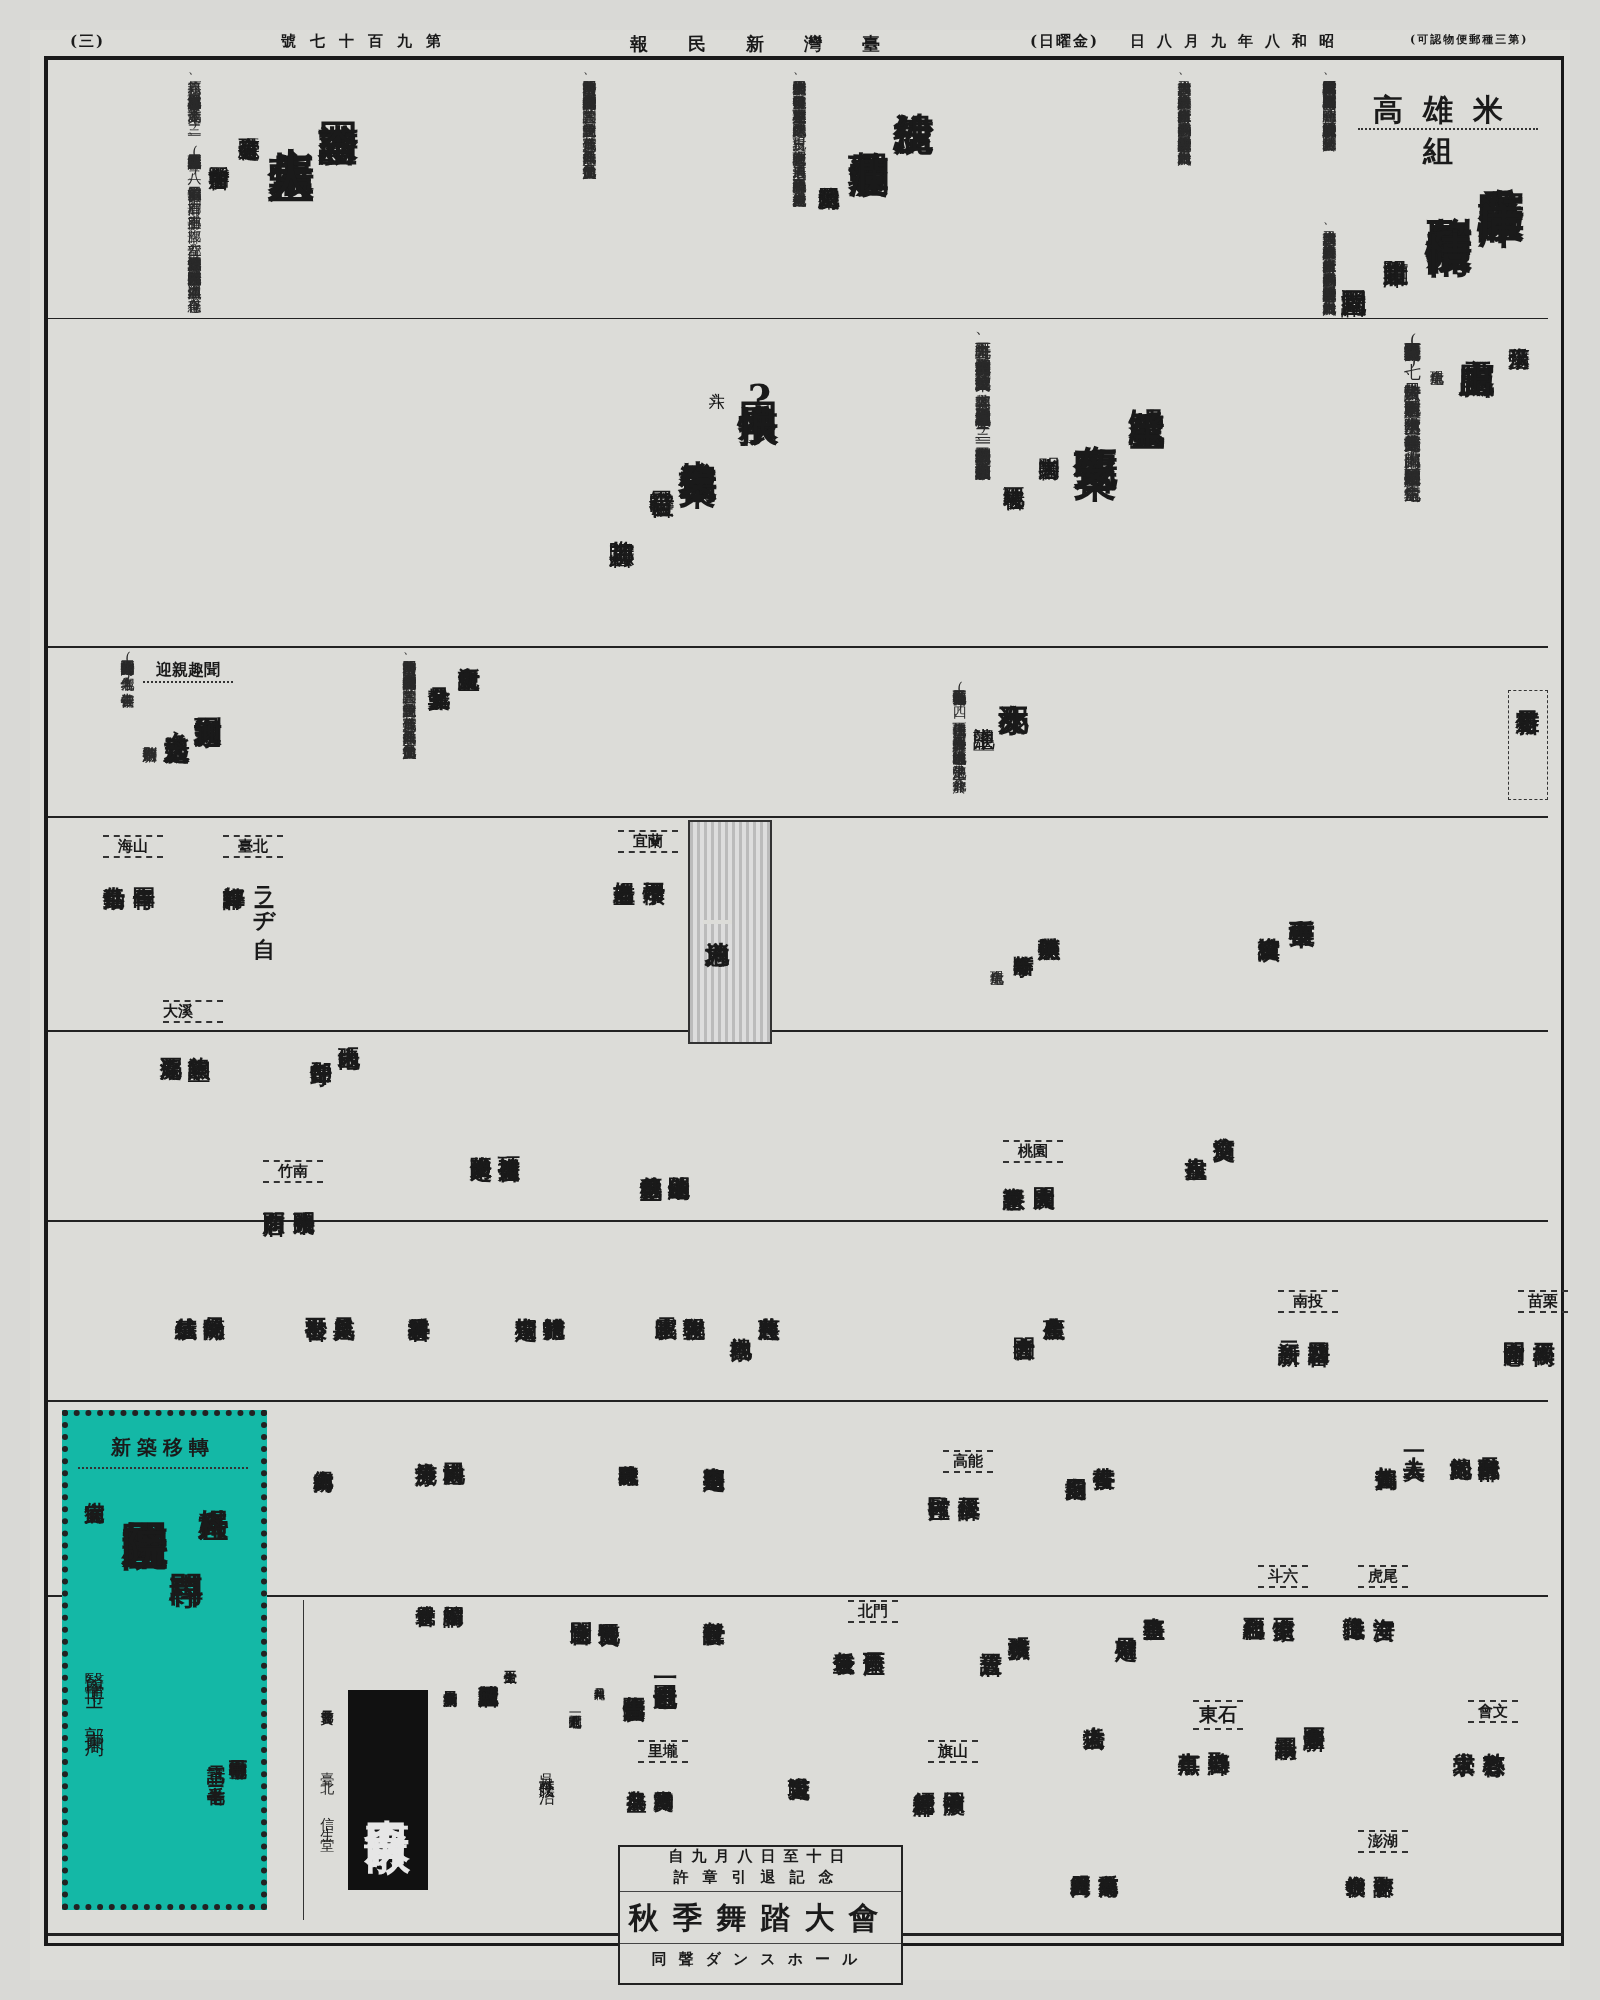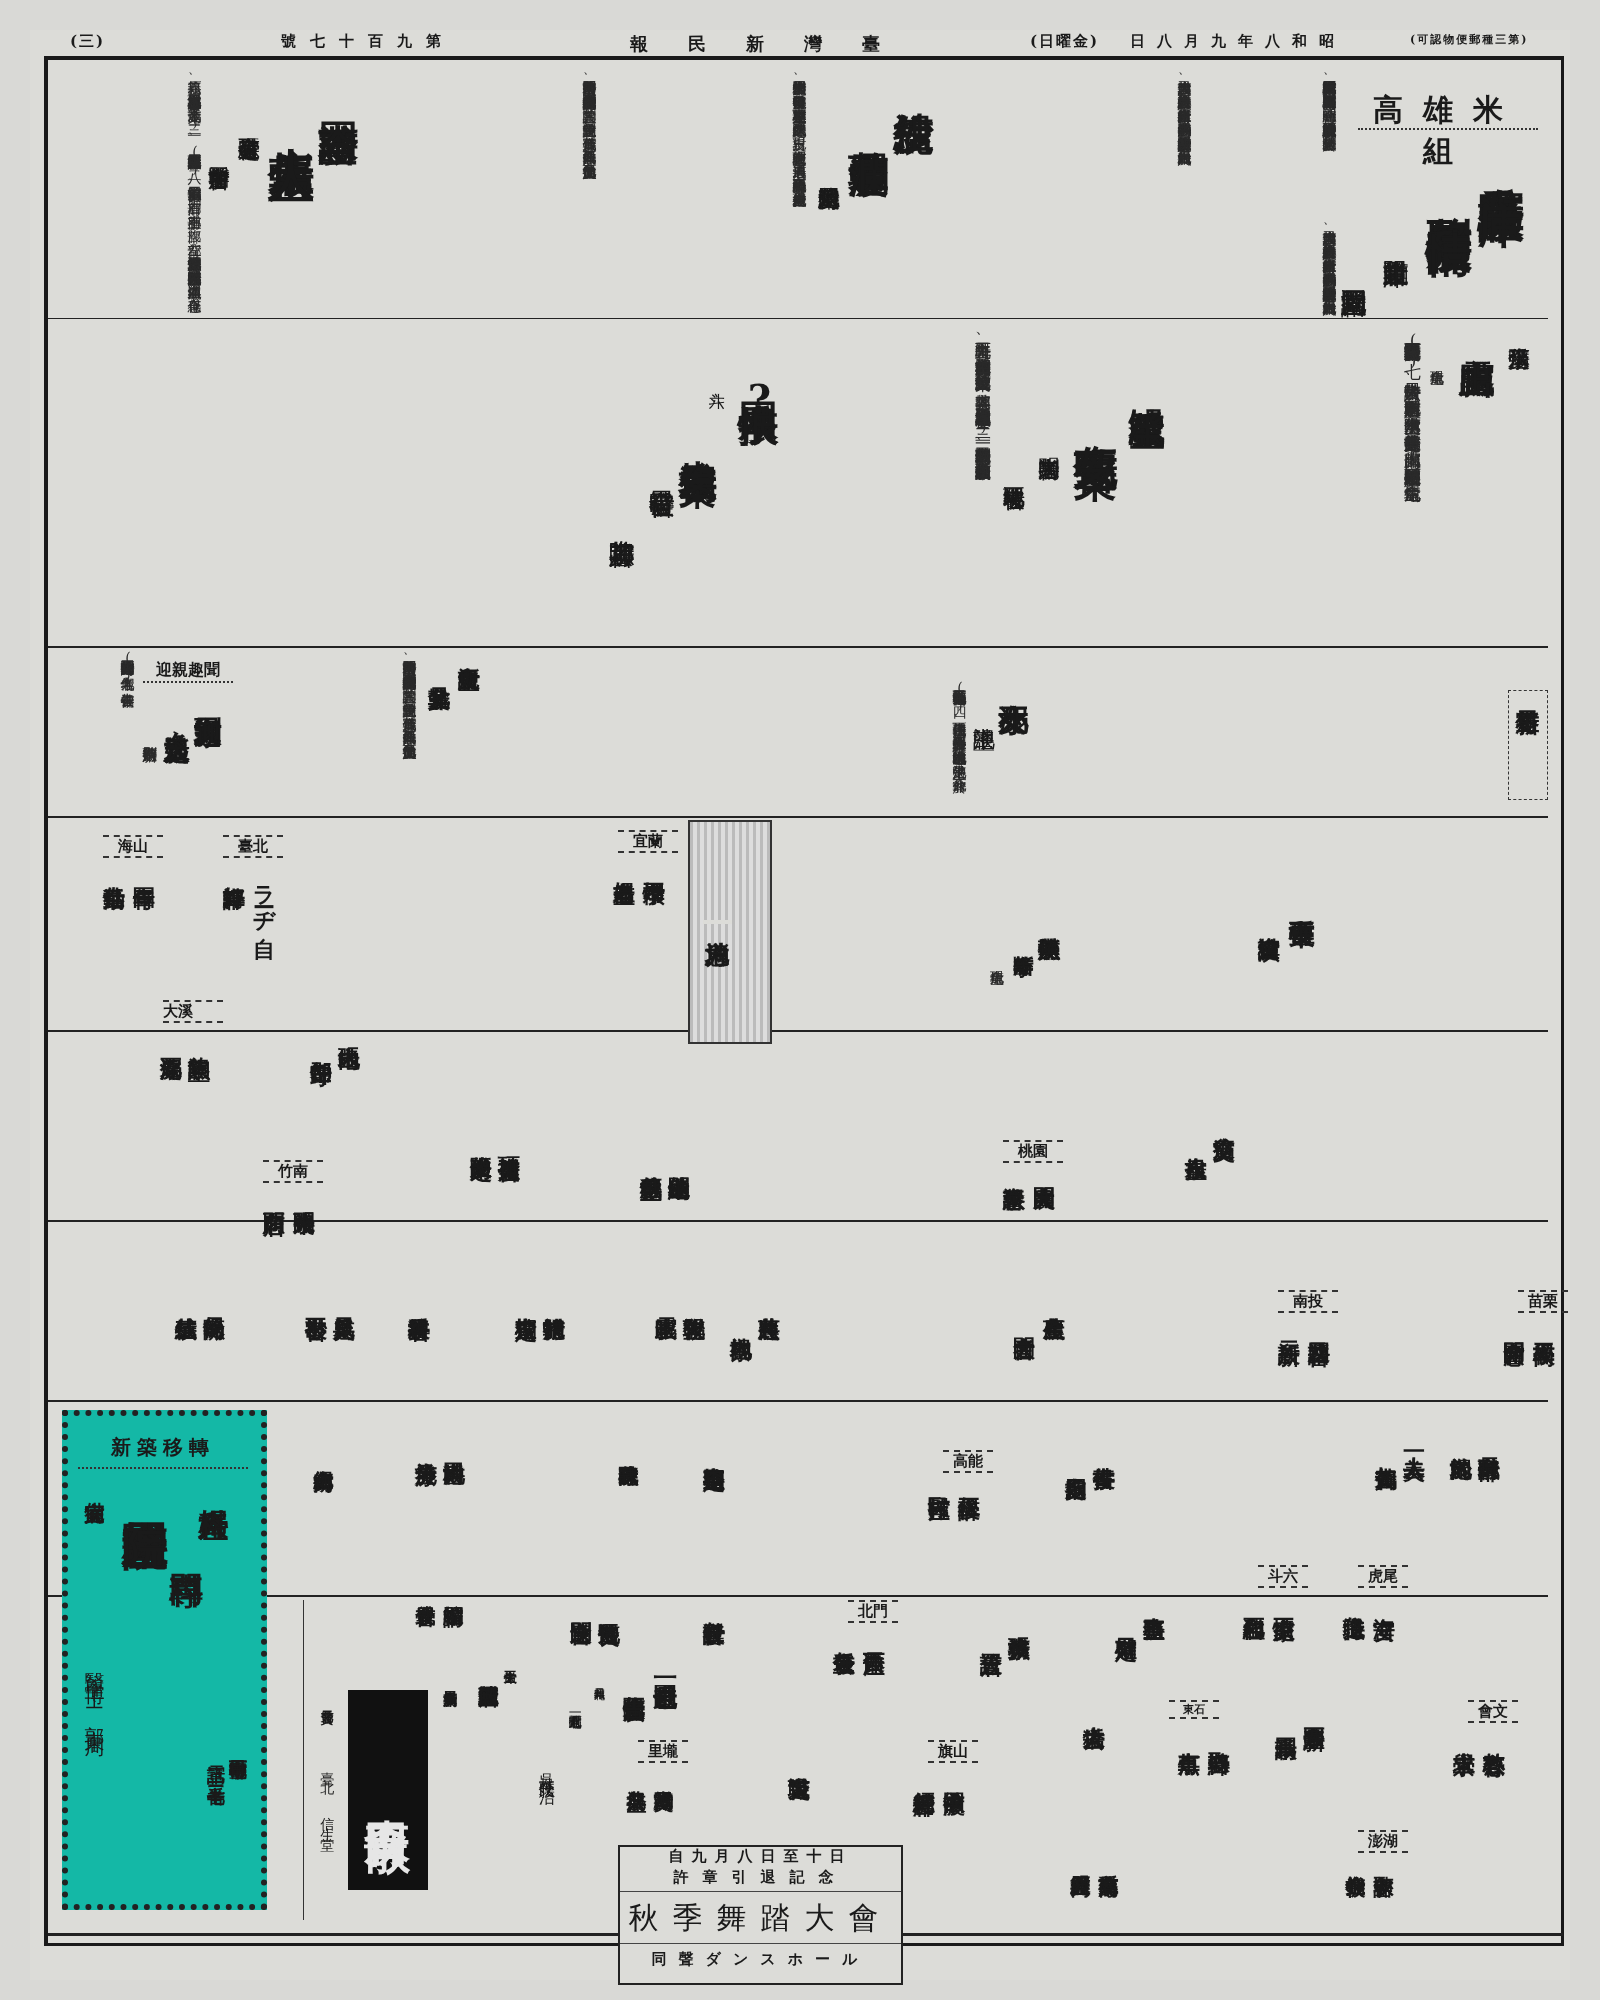--- a/index.html
+++ b/index.html
@@ -169,21 +169,21 @@
       <div class="box v hl-s" style="left:1295px;top:1540px;height:100px;font-size:22px">住持退職</div>
 
       <div class="box" style="left:1210px;top:1505px;width:50px;text-align:center;border-top:2px dashed #333;border-bottom:2px dashed #333;font-weight:bold;font-size:15px">斗六</div>
       <div class="box v hl-s" style="left:1225px;top:1540px;height:100px;font-size:22px">憤家庭不</div>
       <div class="box v hl-s" style="left:1195px;top:1540px;height:100px;font-size:22px">和自縊死</div>
 
       <div class="box" style="left:1420px;top:1640px;width:50px;text-align:center;border-top:2px dashed #333;border-bottom:2px dashed #333;font-weight:bold;font-size:15px">會文</div>
       <div class="box v hl-s" style="left:1435px;top:1675px;height:100px;font-size:22px">熱心教育</div>
       <div class="box v hl-s" style="left:1405px;top:1675px;height:100px;font-size:22px">上京求學</div>
 
-      <div class="box" style="left:1121px;top:1640px;width:50px;text-align:center;border-top:2px dashed #333;border-bottom:2px dashed #333;font-weight:bold;font-size:11px">東石</div>
+      <div class="box" style="left:1145px;top:1640px;width:50px;text-align:center;border-top:2px dashed #333;border-bottom:2px dashed #333;font-weight:bold;font-size:19px">東石</div>
       <div class="box v hl-s" style="left:1160px;top:1675px;height:100px;font-size:22px">取締自轉</div>
       <div class="box v hl-s" style="left:1130px;top:1675px;height:100px;font-size:22px">車点灯事</div>
 
       <div class="box" style="left:1310px;top:1770px;width:50px;text-align:center;border-top:2px dashed #333;border-bottom:2px dashed #333;font-weight:bold;font-size:15px">澎湖</div>
       <div class="box v hl-s" style="left:1325px;top:1800px;height:100px;font-size:20px">密偵詐取</div>
       <div class="box v hl-s" style="left:1297px;top:1800px;height:100px;font-size:20px">金錢被拘</div>
     </div>
 
     <div>
       <div class="box v hl-s" style="left:620px;top:1100px;height:110px;font-size:22px">龜山開催納</div>
@@ -258,18 +258,18 @@
     <div class="box v" style="left:430px;top:1610px;font-size:20px;font-weight:bold">潁川總代理店主管陳清波殿</div>
     <div class="box v" style="left:520px;top:1645px;font-size:13px">臺北市元園町一八七</div>
     <div class="box v" style="left:490px;top:1700px;font-size:16px;letter-spacing:4px">吳林氏腰治</div>
     <div class="box v" style="left:545px;top:1620px;font-size:11px">昭和八年九月二日</div>
     <div class="box v" style="left:605px;top:1605px;font-size:24px;font-weight:bold">一金貳千圓也</div>
     <div class="box v" style="left:575px;top:1620px;font-size:22px;font-weight:bold">死亡保險金領收廣告</div>
 
     <div class="box" style="left:570px;top:1785px;width:285px;height:140px;border:2px solid #222;text-align:center;background:#dcdcd8">
       <div style="font-weight:bold;font-size:15px;letter-spacing:8px;direction:rtl">自九月八日至十日</div>
       <div style="font-weight:bold;font-size:15px;letter-spacing:14px;margin-top:2px;direction:rtl;border-bottom:1px solid #444;padding-bottom:4px">許章引退記念</div>
-      <div style="font-weight:normal;font-size:30px;letter-spacing:14px;margin-top:6px;direction:rtl;border-bottom:1px solid #444;padding-bottom:4px">秋季舞踏大會</div>
+      <div style="font-weight:bold;font-size:30px;letter-spacing:14px;margin-top:6px;direction:rtl;border-bottom:1px solid #444;padding-bottom:4px">秋季舞踏大會</div>
       <div style="font-weight:bold;font-size:15px;letter-spacing:12px;margin-top:6px;direction:rtl">同聲ダンスホール</div>
     </div>
 
   </div>
 </div>
 
 </body></html>

